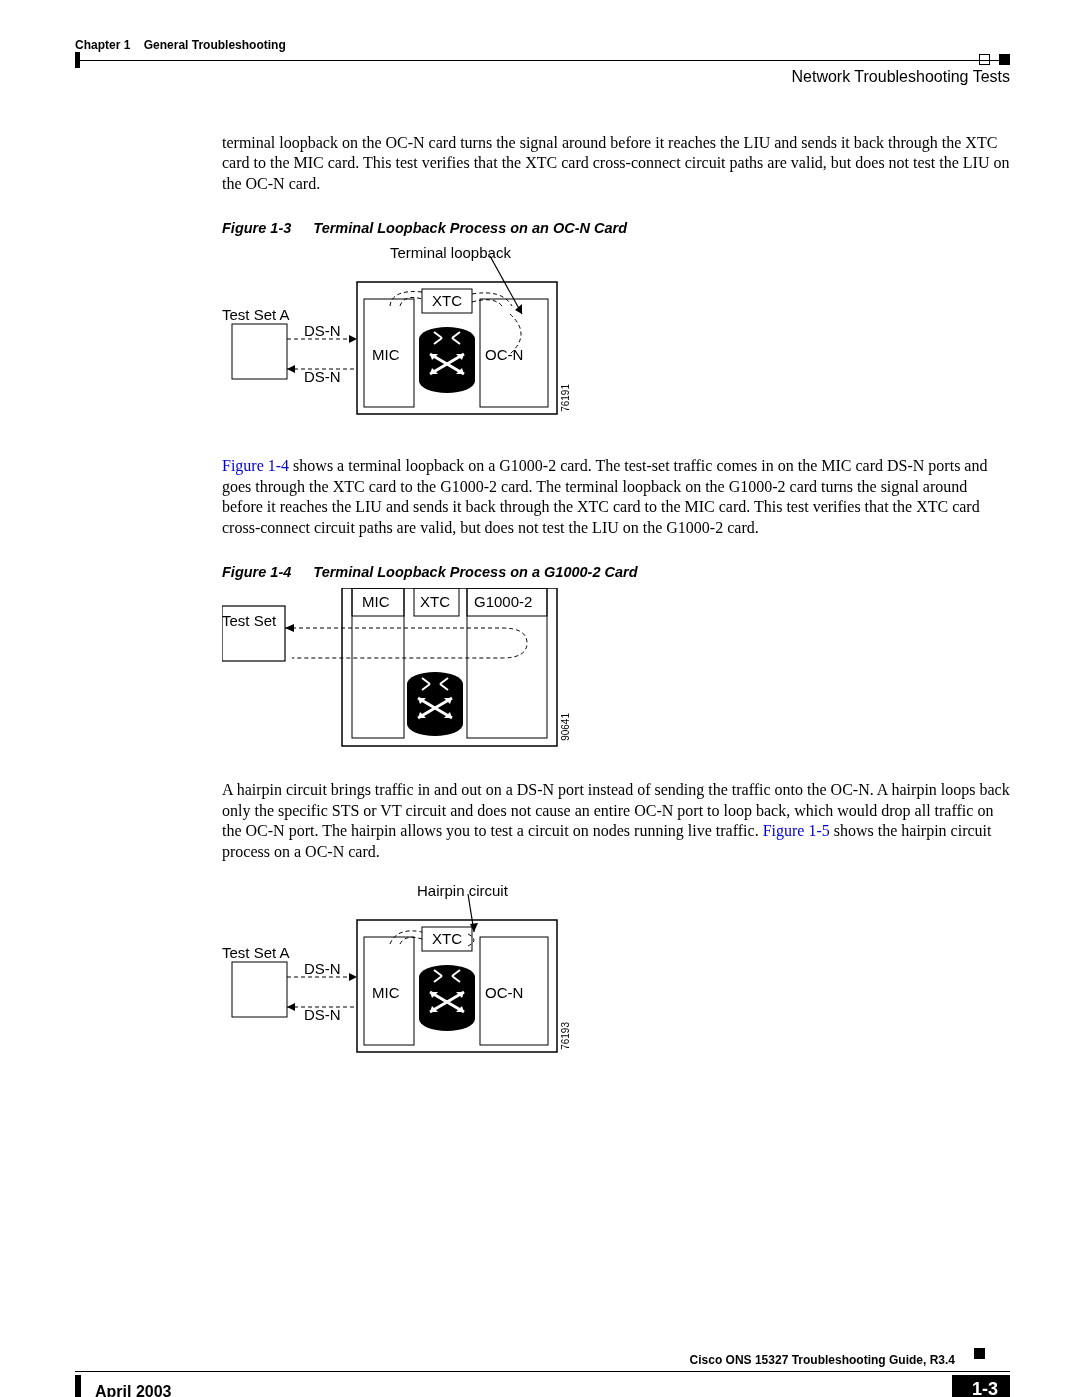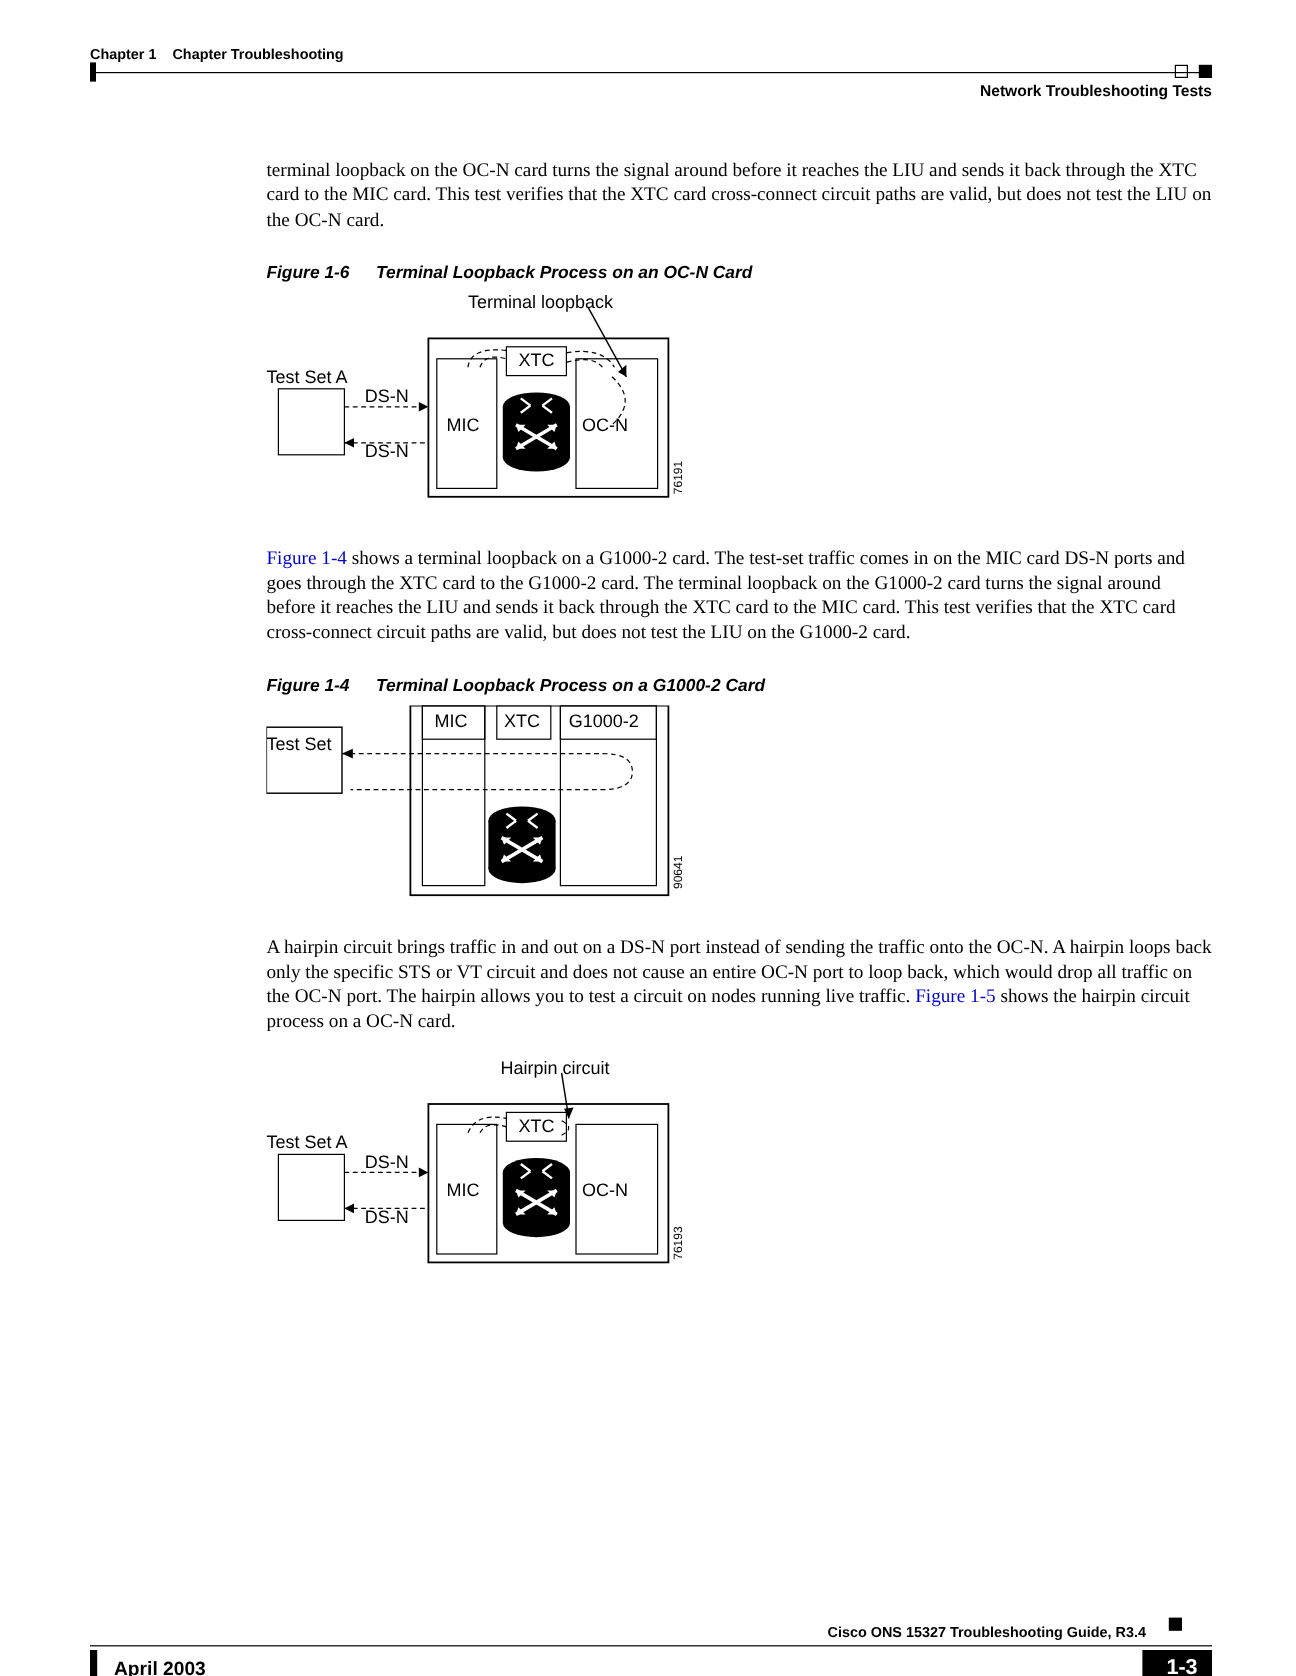--- a/index.html
+++ b/index.html
@@ -38,21 +38,21 @@
     position: absolute;
     left: 0; top: 14px;
     width: 5px; height: 16px;
     background: #000;
   }
   .hdr-sq1 { position:absolute; right:20px; top:16px; width:11px; height:11px; border:1px solid #000; }
   .hdr-sq2 { position:absolute; right:0px;  top:16px; width:11px; height:11px; background:#000; }
   .hdr-right {
     position: absolute; right:0; top:30px;
     font-family: Helvetica, Arial, sans-serif;
-    font-size: 13px; font-weight: bold;
+    font-size: 16px; font-weight: normal;
   }
 
   .content {
     position: absolute;
     left: 147px;
     top: 95px;
     width: 790px;
   }
   .para {
     font-size: 16px;
@@ -119,34 +119,34 @@
 </style>
 </head>
 <body>
 
 <div class="page">
 
   <div class="hdr-row">
     <div class="hdr-rulebar"></div>
     <div class="hdr-left">
       <span class="hdr-chapnum">Chapter 1</span>
-      <span class="hdr-chapname">Chapter Troubleshooting</span>
+      <span class="hdr-chapname">General Troubleshooting</span>
     </div>
     <div class="hdr-rule"></div>
     <div class="hdr-sq1"></div>
     <div class="hdr-sq2"></div>
     <div class="hdr-right">Network Troubleshooting Tests</div>
   </div>
 
   <div class="content">
 
     <p class="para">terminal loopback on the OC-N card turns the signal around before it reaches the LIU and sends it back through the XTC card to the MIC card. This test verifies that the XTC card cross-connect circuit paths are valid, but does not test the LIU on the OC-N card.</p>
 
     <div class="fig-caption">
-      <span class="num">Figure 1-6</span>
+      <span class="num">Figure 1-3</span>
       <span>Terminal Loopback Process on an OC-N Card</span>
     </div>
 
     <div class="diagram" style="height:190px;">
       <svg width="420" height="190" style="position:absolute;left:0;top:0;">
 
         <rect x="135" y="38" width="200" height="132" fill="none" stroke="#000" stroke-width="1.5"></rect>
 
         <rect x="142" y="55" width="50" height="108" fill="none" stroke="#000" stroke-width="1"></rect>
 

